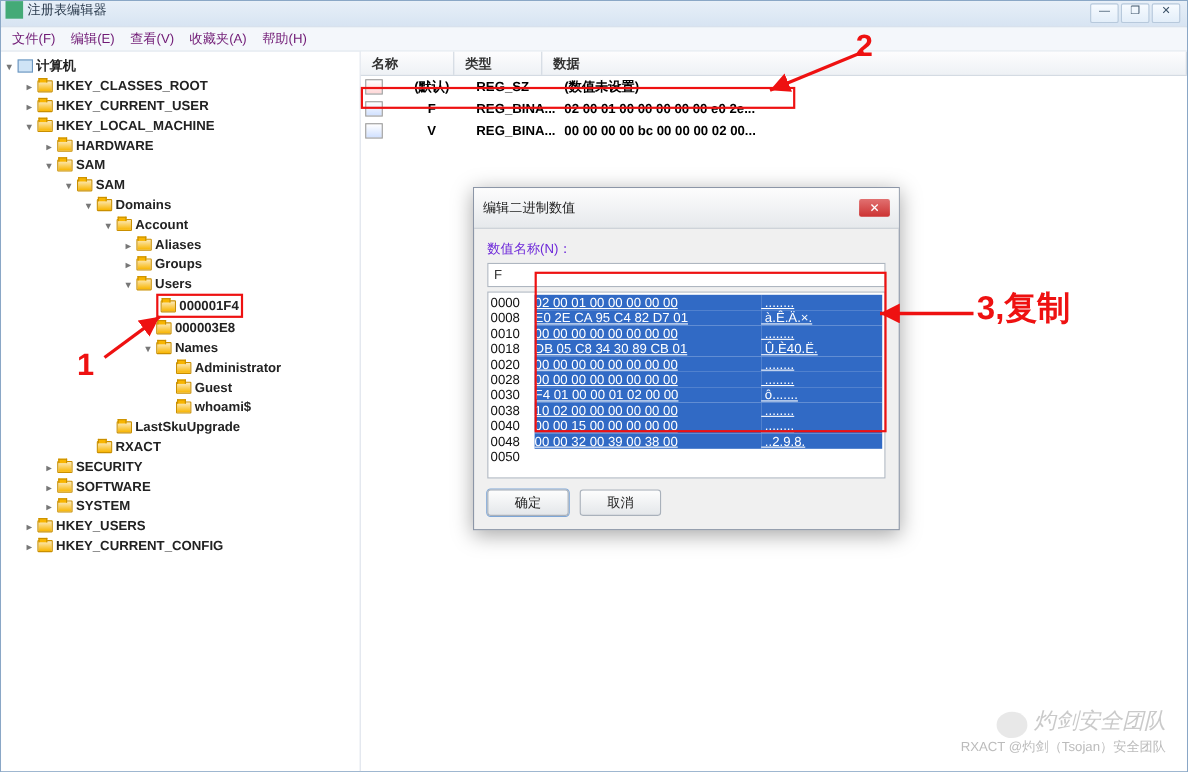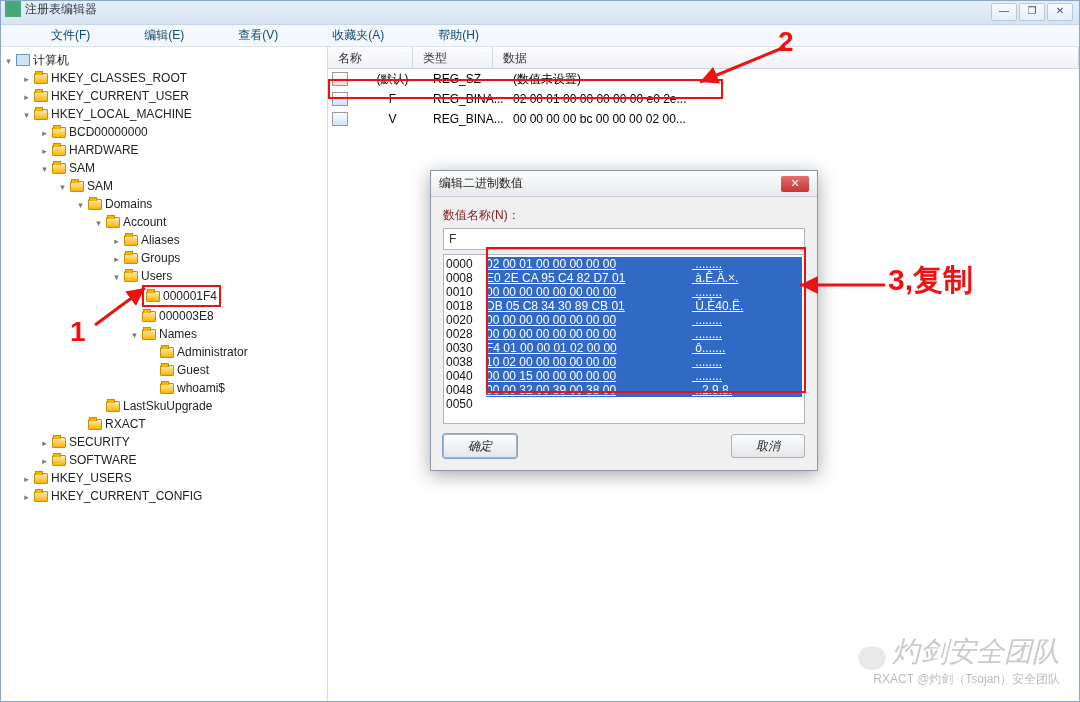--- a/index.html
+++ b/index.html
@@ -6,23 +6,23 @@
 body { margin: 0; padding: 0; background: #fff; width: 1080px; height: 702px; overflow: hidden; position: relative; }
 
 .window { position: absolute; top: 0; left: 0; width: 1080px; height: 702px; background: #fff; border: 1px solid #8aa7c6; }
 .titlebar { height: 24px; background: linear-gradient(#e7eff8, #d7e4f2); display: flex; align-items: flex-start; padding: 0 4px; border-bottom: 1px solid #c8d5e4; }
 .title-icon { width: 16px; height: 16px; background: #4a7; display: inline-block; margin-right: 4px; }
 .title-text { color: #2b3b4d; }
 .win-ctrl { position: absolute; right: 6px; top: 2px; display: flex; gap: 2px; }
 .win-btn { width: 26px; height: 18px; background: linear-gradient(#f7fbff,#e3eef9); border: 1px solid #b7c9dc; border-radius: 2px; text-align:center; line-height:14px; color:#3b5268; font-size:10px; }
 
 .menubar { height: 22px; background: #f4f7fb; border-bottom: 1px solid #dbe3ec; display: flex; align-items: center; padding-left: 4px; gap: 2px; }
-.menu-item { padding: 2px 6px; color: #0c4a6e; margin-left: 40px; }
-
-.body-area { position: absolute; top: 46px; left: 0; right: 0; bottom: 0; display: flex; }
+.menu-item { padding: 2px 6px; color: #701a75; }
+
+.body-area { position: absolute; top: 46px; left: 0; right: 0; bottom: 0; display: flex; font-weight: bold; }
 .tree-panel { width: 327px; border-right: 1px solid #d6dde6; overflow: auto; padding: 4px 0; background: #fff; }
 .list-panel { flex: 1; background: #fff; position: relative; }
 
 .tree ul { list-style: none; margin: 0; padding-left: 18px; }
 .tree > ul { padding-left: 2px; }
 .tree li { white-space: nowrap; line-height: 18px; color: #222; position: relative; }
 .tree .tog { display: inline-block; width: 11px; height: 11px; text-align: center; line-height: 9px; color: #777; margin-right: 2px; font-size: 9px; }
 .folder-icon { display: inline-block; width: 14px; height: 11px; background: linear-gradient(#fceabb,#f8b500); border: 1px solid #c98f00; border-radius: 1px; margin-right: 3px; vertical-align: -2px; position: relative; }
 .folder-icon::before { content:""; position:absolute; left:0; top:-3px; width:6px; height:3px; background:#f8b500; border:1px solid #c98f00; border-bottom:none; }
 .computer-icon { display:inline-block; width:14px; height:12px; background:#cfe4f6; border:1px solid #6b95bf; margin-right:3px; vertical-align:-2px; }
@@ -37,47 +37,47 @@
 .list-row { height: 20px; display: flex; align-items: center; padding-left: 4px; }
 .list-row .ic { width: 16px; height: 14px; margin-right: 4px; display:inline-block; border:1px solid #999; }
 .ic-str { background: linear-gradient(#fff,#ffd6d6); }
 .ic-bin { background: linear-gradient(#fff,#d0e0ff); }
 .lr-name { width: 81px; text-align: center; }
 .lr-type { width: 80px; }
 .lr-data { flex: 1; white-space: nowrap; overflow: hidden; text-overflow: ellipsis; padding-right: 10px; }
 .row-sel { background: #fff; }
 
 .dialog { position: absolute; left: 430px; top: 170px; width: 388px; background: #f0f0f0; border: 1px solid #8c96a7; box-shadow: 0 4px 18px rgba(0,0,0,.35); }
-.dlg-title { height: 26px; background: linear-gradient(#fdfdfd,#e6e9ec); border-bottom: 1px solid #c6ccd4; display: flex; align-items: center; padding: 0 8px; }
+.dlg-title { height: 37px; background: linear-gradient(#fdfdfd,#e6e9ec); border-bottom: 1px solid #c6ccd4; display: flex; align-items: center; padding: 0 8px; }
 .dlg-title span { color: #222; }
 .dlg-close { margin-left: auto; width: 28px; height: 16px; background: linear-gradient(#e17070,#c33); border-radius: 2px; color: #fff; display:flex; align-items:center; justify-content:center; font-size:11px; }
 .dlg-body { padding: 10px 12px 12px 12px; }
-.dlg-label { color: #7f1d1d; margin-bottom: 4px; }
+.dlg-label { color: #6d28d9; margin-bottom: 4px; }
 .dlg-input { width: 100%; height: 22px; border: 1px solid #aeb6c0; background: #fff; padding: 2px 5px; color: #333; }
 .hex-box { width: 100%; height: 170px; border: 1px solid #aeb6c0; background: #fff; margin-top: 4px; font-family: Consolas, "Courier New", monospace; font-size: 12px; line-height: 14px; white-space: pre; padding: 2px; overflow: hidden; position: relative; }
 .hex-line { display: flex; }
 .hx-off { width: 40px; color: #111; }
 .hx-bytes { width: 206px; }
 .hx-ascii { flex: 1; }
 .sel-bg { background: #316ac5; color: #fff; text-decoration: underline; }
-.dlg-buttons { display: flex; justify-content: space-between; gap: 10px; margin-top: 10px; font-style: italic; }
+.dlg-buttons { display: flex; justify-content: flex-start; gap: 10px; margin-top: 10px; }
 .dlg-btn { width: 74px; height: 24px; background: linear-gradient(#fdfdfd,#e4e7ea); border: 1px solid #a9b1bb; border-radius: 3px; text-align: center; line-height: 22px; color: #222; }
 .dlg-btn.primary { box-shadow: 0 0 0 1px #7ea6d6; }
 
 .anno { position: absolute; color: #e11; font-weight: bold; pointer-events: none; }
 .anno.n1 { left: 70px; top: 316px; font-size: 28px; }
 .anno.n2 { left: 778px; top: 26px; font-size: 28px; }
 .anno.n3 { left: 888px; top: 260px; font-size: 30px; font-weight: bold; }
 
 svg.arrow { position: absolute; pointer-events: none; }
 
 .hex-sel-frame { position:absolute; border:2px solid #e11; pointer-events:none; }
 
 .watermark { position: absolute; right: 20px; bottom: 14px; text-align: right; color: rgba(150,150,150,.65); font-size: 14px; pointer-events: none; }
-.wm-big { font-size: 28px; font-style: italic; color: rgba(150,150,150,.5); }
+.wm-big { font-size: 20px; font-style: italic; color: rgba(150,150,150,.5); }
 .wm-ico { display:inline-block; width:28px; height:24px; border-radius:50%; background: rgba(180,180,180,.3); vertical-align:middle; margin-right:6px; }
 </style>
 </head>
 <body>
 
 <div class="window">
 
   <div class="titlebar">
     <span class="title-icon"></span>
     <span class="title-text">注册表编辑器</span>
@@ -99,21 +99,20 @@
   <div class="body-area">
 
     <div class="tree-panel tree">
       <ul>
         <li><span class="tog">▾</span><span class="computer-icon"></span><span>计算机</span>
           <ul>
             <li><span class="tog">▸</span><span class="folder-icon"></span><span>HKEY_CLASSES_ROOT</span></li>
             <li><span class="tog">▸</span><span class="folder-icon"></span><span>HKEY_CURRENT_USER</span></li>
             <li><span class="tog">▾</span><span class="folder-icon"></span><span>HKEY_LOCAL_MACHINE</span>
               <ul>
-                <li><span class="tog">▸</span><span class="folder-icon"></span><span>BCD00000000</span></li>
                 <li><span class="tog">▸</span><span class="folder-icon"></span><span>HARDWARE</span></li>
                 <li><span class="tog">▾</span><span class="folder-icon"></span><span>SAM</span>
                   <ul>
                     <li><span class="tog">▾</span><span class="folder-icon"></span><span>SAM</span>
                       <ul>
                         <li><span class="tog">▾</span><span class="folder-icon"></span><span>Domains</span>
                           <ul>
                             <li><span class="tog">▾</span><span class="folder-icon"></span><span>Account</span>
                               <ul>
                                 <li><span class="tog">▸</span><span class="folder-icon"></span><span>Aliases</span></li>
@@ -136,20 +135,21 @@
                             <li><span class="tog">&nbsp;</span><span class="folder-icon"></span><span>LastSkuUpgrade</span></li>
                           </ul>
                         </li>
                         <li><span class="tog">&nbsp;</span><span class="folder-icon"></span><span>RXACT</span></li>
                       </ul>
                     </li>
                   </ul>
                 </li>
                 <li><span class="tog">▸</span><span class="folder-icon"></span><span>SECURITY</span></li>
                 <li><span class="tog">▸</span><span class="folder-icon"></span><span>SOFTWARE</span></li>
+                <li><span class="tog">▸</span><span class="folder-icon"></span><span>SYSTEM</span></li>
               </ul>
             </li>
             <li><span class="tog">▸</span><span class="folder-icon"></span><span>HKEY_USERS</span></li>
             <li><span class="tog">▸</span><span class="folder-icon"></span><span>HKEY_CURRENT_CONFIG</span></li>
           </ul>
         </li>
       </ul>
     </div>
 
     <div class="list-panel">

